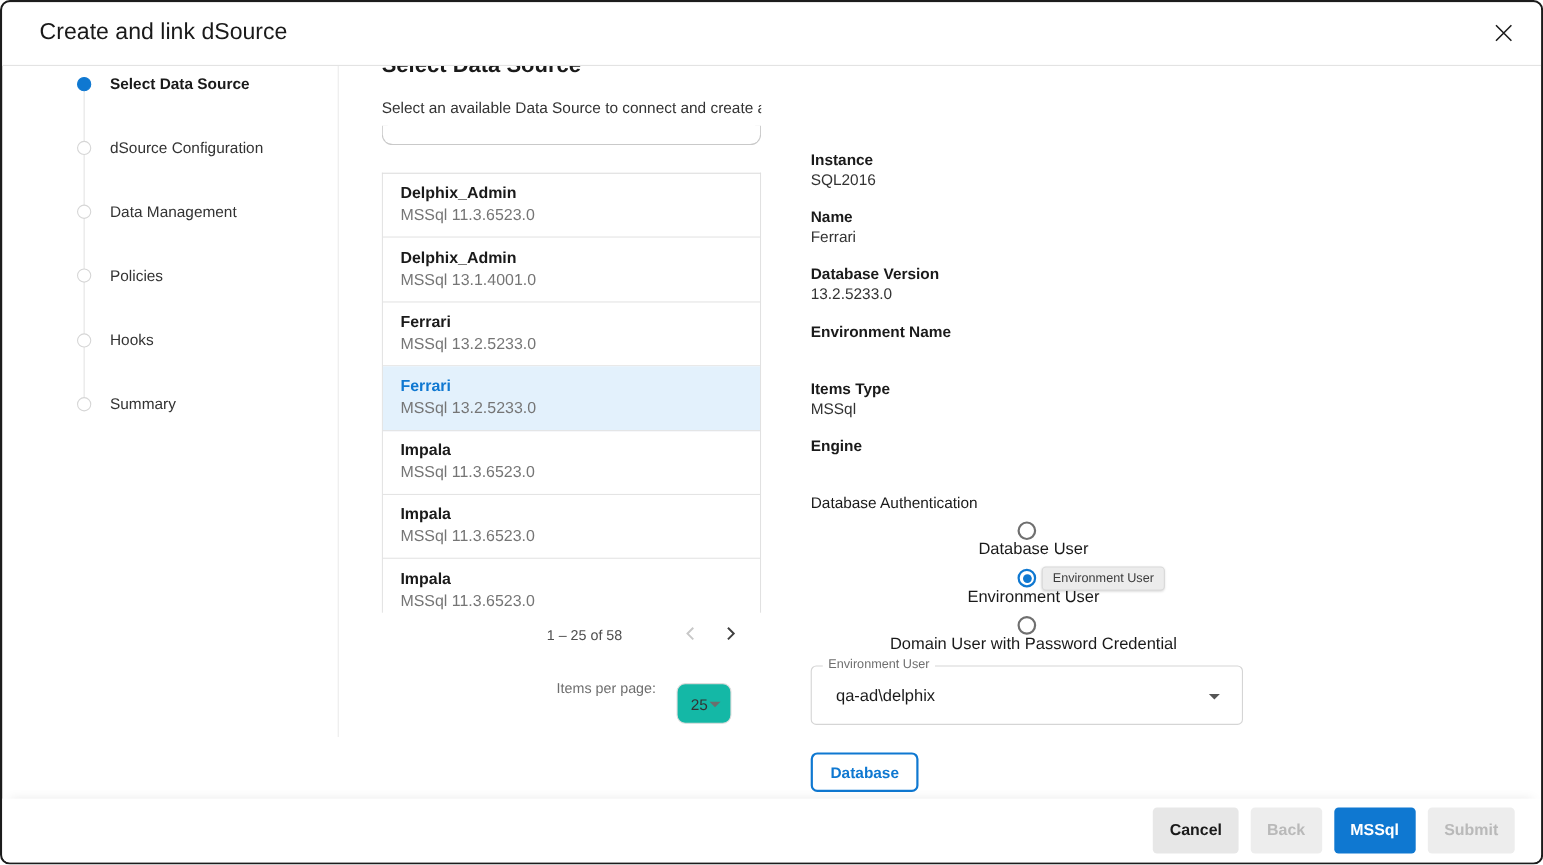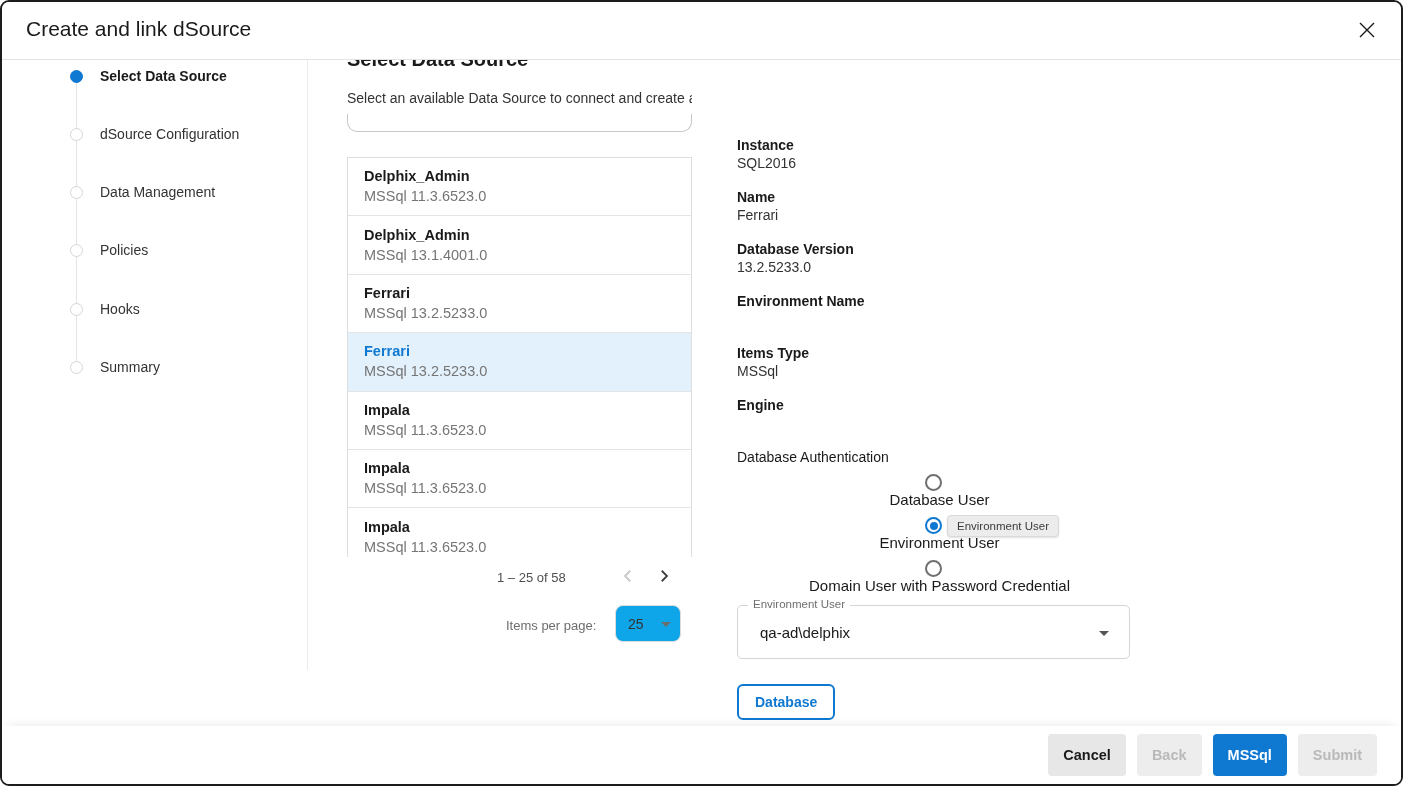--- a/index.html
+++ b/index.html
@@ -15,21 +15,21 @@
   }
   *{box-sizing:border-box;margin:0;padding:0;}
   html,body{background:#fff;}
   body{font-family:"Liberation Sans","DejaVu Sans",sans-serif;color:var(--text-dark);}
   .dialog{
     position:relative;width:1403px;height:786px;background:#fff;
     border:2px solid #1c1c1c;border-radius:9px;overflow:hidden;
   }
   
   .header{position:absolute;top:0;left:0;right:0;height:58px;border-bottom:1px solid #e3e3e3;background:#fff;z-index:30;}
-  .header .title{position:absolute;left:24px;top:15px;font-size:21px;color:var(--text-dark);}
+  .header .title{position:absolute;left:34px;top:15px;font-size:21px;color:var(--text-dark);}
   .close-btn{position:absolute;right:22px;top:17px;width:24px;height:24px;cursor:pointer;background:none;border:none;display:flex;align-items:center;justify-content:center;}
   
   .body{position:absolute;top:58px;left:0;right:0;bottom:0;}
   
   .stepper{position:absolute;left:0;top:0;width:306px;height:610px;border-right:1px solid #ebebeb;}
   .stepper .connector{position:absolute;left:74px;top:16px;width:1px;height:291px;background:#e4e4e4;}
   .step{position:absolute;left:0;height:20px;display:flex;align-items:center;}
   .step .dot{position:absolute;left:68px;width:13px;height:13px;border-radius:50%;background:#fff;border:1.5px solid #d6d6d6;}
   .step.active .dot{background:var(--accent);border-color:var(--accent);}
   .step .lbl{position:absolute;left:98px;font-size:14px;color:var(--text-body);white-space:nowrap;line-height:20px;}
@@ -45,21 +45,21 @@
   .row .ver{font-size:14.5px;color:var(--text-muted);line-height:17px;}
   .row.selected{background:var(--selected-row-bg);}
   .row.selected .name{color:var(--accent);}
   .pager{position:absolute;left:0;top:503px;width:345px;height:30px;}
   .pager .range{position:absolute;left:150px;top:7px;font-size:13px;color:#4f4f4f;}
   .pg-btn{position:absolute;top:3px;width:22px;height:22px;background:none;border:none;padding:0;cursor:pointer;}
   .pg-prev{left:270px;}
   .pg-next{left:306px;}
   .ipp{position:absolute;left:0;top:545px;width:345px;height:40px;}
   .ipp .ipp-label{position:absolute;left:159px;top:13px;font-size:13px;color:#6e6e6e;}
-  .ipp-select{position:absolute;left:268px;top:0;width:66px;height:37px;border:1px solid #dcdcdc;border-radius:8px;background:#0ea5e9;cursor:pointer;}
+  .ipp-select{position:absolute;left:268px;top:16px;width:50px;height:37px;border:1px solid #dcdcdc;border-radius:8px;background:#14b8a6;cursor:pointer;}
   .ipp-select .val{position:absolute;left:12px;top:10px;font-size:14px;color:var(--text-body);}
   .caret{width:0;height:0;border-left:5px solid transparent;border-right:5px solid transparent;border-top:5px solid #6d6d6d;}
   .ipp-select .caret{position:absolute;right:9px;top:16px;}
   
   .panel{position:absolute;left:735px;top:0;width:393px;}
   .fields{padding-top:76px;}
   .field{margin-bottom:16px;}
   .field .f-label{font-size:14px;font-weight:bold;color:var(--text-dark);line-height:18px;}
   .field .f-value{font-size:14px;color:var(--text-body);line-height:18px;min-height:18px;}
   .auth-label{margin-top:16px;font-size:14px;color:var(--text-dark);line-height:18px;}

